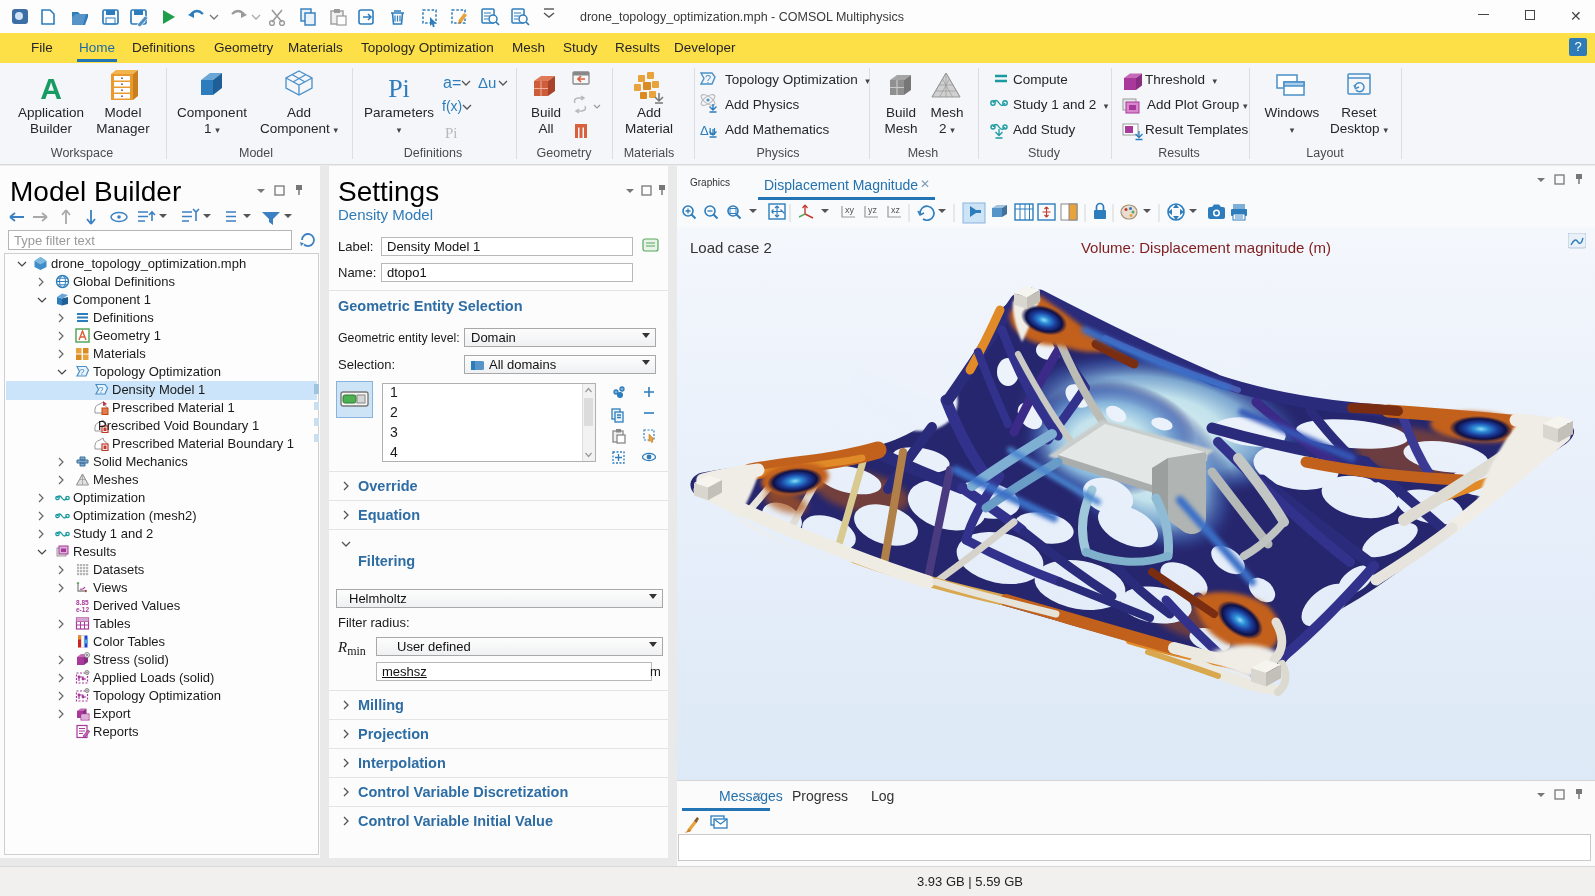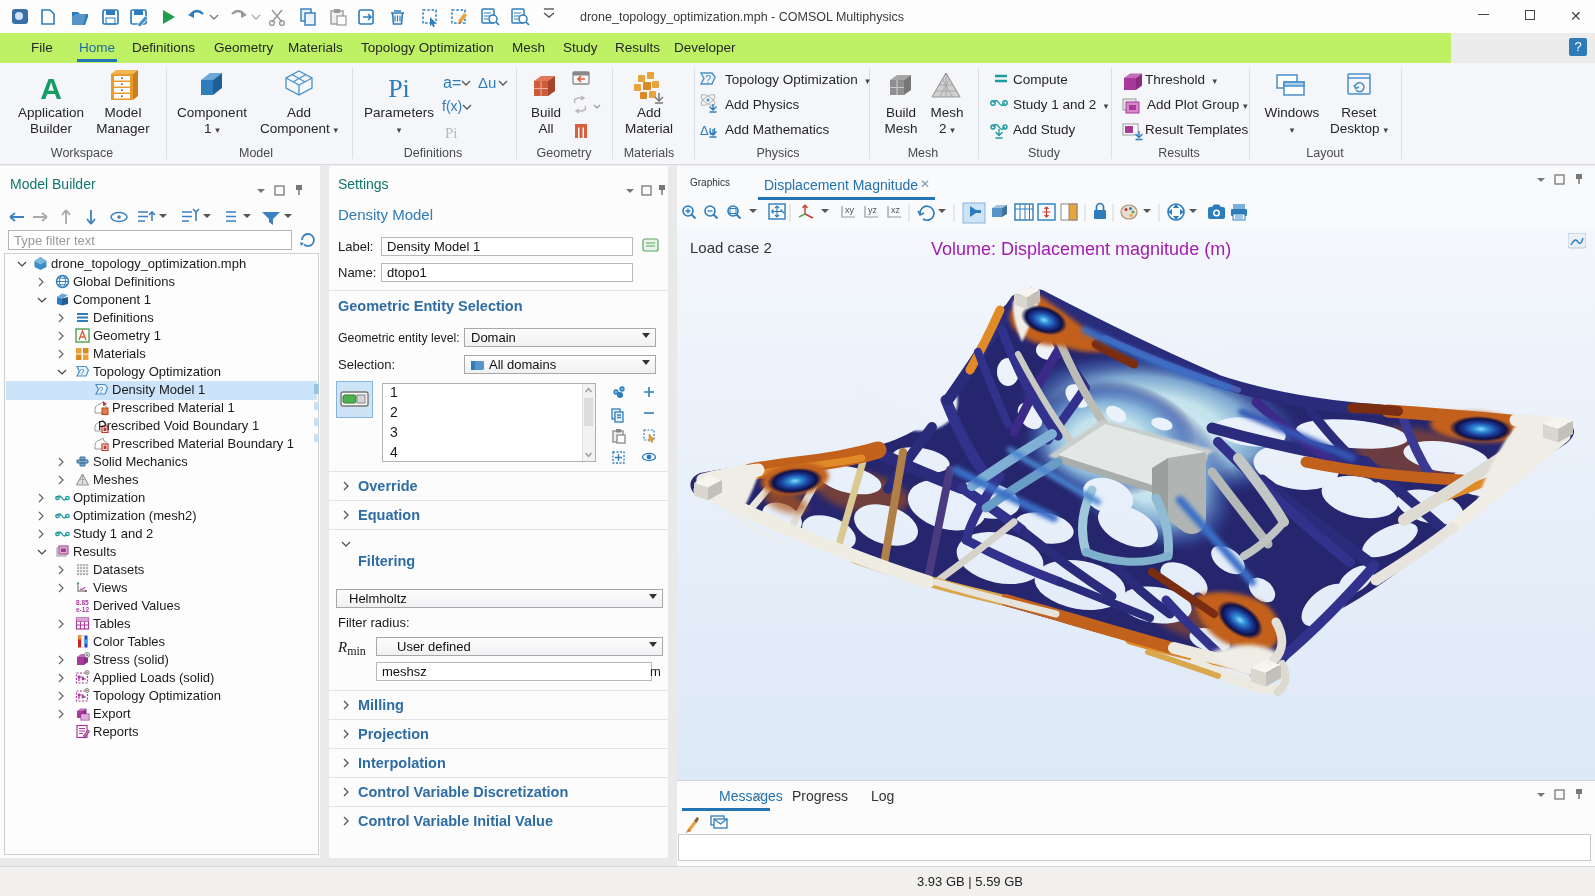--- a/index.html
+++ b/index.html
@@ -1,29 +1,29 @@
 <!DOCTYPE html>
 <html><head><meta charset="utf-8">
 <style>
 *{margin:0;padding:0;box-sizing:border-box;}
 html,body{width:1595px;height:896px;overflow:hidden;font-family:"Liberation Sans",sans-serif;background:#ececec;}
 #titlebar{position:absolute;left:0;top:0;width:1595px;height:33px;background:#fdfdfd;}
-#menubar{position:absolute;left:0;top:33px;width:1451px;height:30px;background:#bef264;}
+#menubar{position:absolute;left:0;top:33px;width:1595px;height:30px;background:#fde047;}
 .menu{position:absolute;top:7px;font-size:13.5px;color:#262626;}
 #ribbon{position:absolute;left:0;top:63px;width:1595px;height:102px;background:#f4f6fa;border-bottom:1px solid #d9d9d9;}
 .gsep{position:absolute;top:5px;height:91px;width:1px;background:#dbdee4;}
 .glabel{position:absolute;top:83px;font-size:12.5px;color:#4a4a4a;width:200px;margin-left:-100px;text-align:center;}
 .rbig{position:absolute;font-size:13.5px;color:#262626;text-align:center;line-height:15.5px;width:90px;margin-left:-45px;}
 .rsmall{position:absolute;font-size:13.5px;color:#262626;white-space:nowrap;}
 .dd{color:#444;font-size:9px;}
 #main{position:absolute;left:0;top:166px;width:1595px;height:700px;background:#e9e9e9;}
 #mbpanel{position:absolute;left:0;top:0;width:320px;height:692px;background:#fcfcfc;}
 #setpanel{position:absolute;left:329px;top:0;width:339px;height:692px;background:#fcfcfc;}
 #gfxpanel{position:absolute;left:677px;top:0;width:918px;height:700px;background:#fbfcfd;}
-.phead{font-size:14px;color:#0f766e;}
+.phead{font-size:28px;color:#000000;}
 #mbtree{position:absolute;left:4px;top:87px;width:315px;height:602px;background:#fdfdfd;border:1px solid #cfcfcf;}
 .trow{position:absolute;height:18px;font-size:13px;color:#1a1a1a;white-space:nowrap;}
 .slabel{position:absolute;font-size:13px;color:#1a1a1a;white-space:nowrap;}
 .sinput{position:absolute;background:#fff;border:1px solid #b8b8b8;font-size:13px;color:#111;padding:0px 5px;line-height:17px;}
 .sdrop{position:absolute;background:linear-gradient(#fdfdfd,#eff0f2);border:1px solid #a8a8a8;font-size:13px;color:#111;padding:0px 6px;line-height:17px;}
 .arr{position:absolute;right:5px;top:4px;width:0;height:0;border-left:4px solid transparent;border-right:4px solid transparent;border-top:5px solid #333;}
 .sechead{position:absolute;font-size:14.5px;font-weight:bold;color:#2e6da4;}
 .sline{position:absolute;left:0;width:339px;height:1px;background:#e4e4e4;}
 #statusbar{position:absolute;left:0;top:866px;width:1595px;height:30px;background:#f1f0ee;border-top:1px solid #d8d8d8;font-size:13px;color:#222;}
 svg{display:block;}
@@ -642,21 +642,21 @@
 <div class="sline" style="top:363px;"></div>
 <svg class="ico" width="10" height="8" style="left:12px;top:374px;">
         <path d="M1 2 l4 4 l4 -4" fill="none" stroke="#555" stroke-width="1.3"></path>
       </svg>
 <div class="sechead" style="left:29px;top:370px;margin-top:17px;">Filtering</div>
 <div class="slabel" style="left:9px;top:401px;margin-top:20px;">Filter type:</div>
 <div class="sdrop" style="left:7px;top:423px;width:327px;height:19px;"><span style="padding-left:6px;">Helmholtz</span><div class="arr"></div></div>
 <div class="slabel" style="left:9px;top:449px;">Filter radius:</div>
 <div class="slabel" style="left:9px;top:473px;font-family:'Liberation Serif',serif;font-style:italic;font-size:15px;">R<span style="font-size:12px;font-style:normal;vertical-align:-3px;">min</span></div>
 <div class="sdrop" style="left:47px;top:471px;width:287px;height:19px;"><span style="padding-left:14px;">User defined</span><div class="arr"></div></div>
-<div class="sinput" style="left:47px;top:496px;width:276px;height:19px;">meshsz</div>
+<div class="sinput" style="left:47px;top:496px;width:276px;height:19px;text-decoration:underline;">meshsz</div>
 <div class="slabel" style="left:321px;top:498px;">m</div>
 <div class="sline" style="top:524px;"></div>
 <svg class="ico" width="8" height="10" style="left:13px;top:534px;">
         <path d="M2 1 l4 4 l-4 4" fill="none" stroke="#555" stroke-width="1.3"></path>
       </svg>
 <div class="sechead" style="left:29px;top:531px;">Milling</div>
 <div class="sline" style="top:553px;"></div>
 <svg class="ico" width="8" height="10" style="left:13px;top:563px;">
         <path d="M2 1 l4 4 l-4 4" fill="none" stroke="#555" stroke-width="1.3"></path>
       </svg>
@@ -965,21 +965,21 @@
             <path d="M866 197 l15 4.95 l0 13.5 l-15 -4.95 Z" fill="#d8d6cf"></path>
             <path d="M881 201.95 l15 -8.25 l0 13.5 l-15 8.25 Z" fill="#c2c0b8"></path>
           </g>
           <g>
             <path d="M574 441 l15 -8.25 l15 4.95 l-15 8.25 Z" fill="#f5f4ef"></path>
             <path d="M574 441 l15 4.95 l0 13.5 l-15 -4.95 Z" fill="#d8d6cf"></path>
             <path d="M589 445.95 l15 -8.25 l0 13.5 l-15 8.25 Z" fill="#c2c0b8"></path>
           </g>
         </svg>
 <div style="position:absolute;left:13px;top:12px;font-size:15px;color:#333;">Load case 2</div>
-<div style="position:absolute;left:254px;top:12px;width:400px;text-align:left;font-size:18px;color:#a21caf;">Volume: Displacement magnitude (m)</div>
+<div style="position:absolute;left:254px;top:12px;width:400px;text-align:right;font-size:15px;color:#7f1d1d;">Volume: Displacement magnitude (m)</div>
 <svg width="18" height="16" style="position:absolute;left:891px;top:6px;">
           <rect x="0" y="0" width="18" height="15" rx="2" fill="#e9f0f7" stroke="#b5c7d8"></rect>
           <path d="M3 12 q4 -8 7 -3 q3 4 5 -4" stroke="#2d7dbd" stroke-width="1.4" fill="none"></path>
         </svg>
 </div>
 <div id="msgs" style="position:absolute;left:0;top:614px;width:918px;height:86px;background:#fbfbfb;border-top:1px solid #d5d5d5;">
 <div style="position:absolute;left:10px;top:7px;font-size:14px;color:#2471ae;margin-left:32px;">Messages</div>
 <div style="position:absolute;left:76px;top:8px;font-size:12px;color:#7f9cb5;">✕</div>
 <div style="position:absolute;left:115px;top:7px;font-size:14px;color:#333;">Progress</div>
 <div style="position:absolute;left:194px;top:7px;font-size:14px;color:#333;">Log</div>

